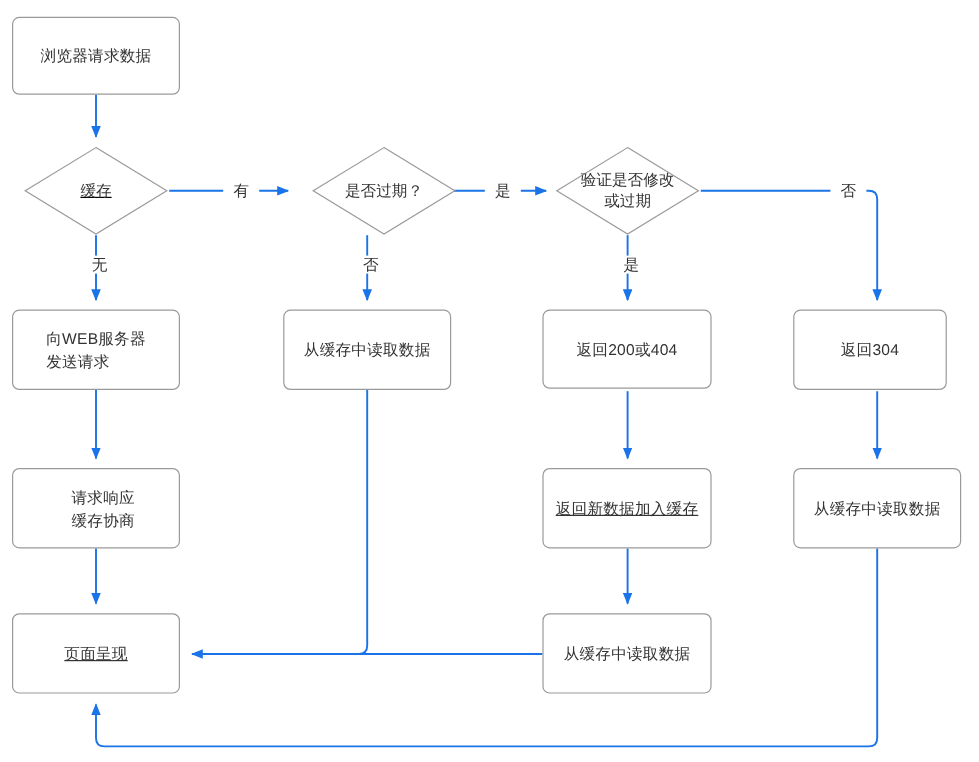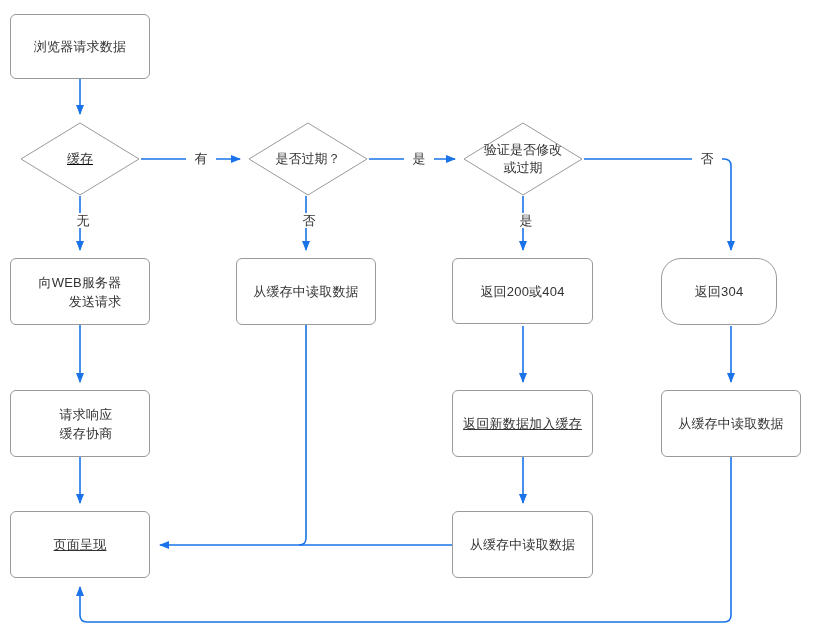--- a/index.html
+++ b/index.html
@@ -27,21 +27,21 @@
   }
   .node-box {
     position: absolute;
     box-sizing: border-box;
     border: 1px solid #9a9a9a;
     border-radius: 6px;
     background: #ffffff;
     display: flex;
     align-items: center;
     justify-content: center;
-    text-align: right;
+    text-align: left;
     color: #333333;
     font-size: 13px;
     line-height: 19px;
     letter-spacing: 0.2px;
     white-space: pre-line;
   }
   .node-diamond {
     position: absolute;
     display: flex;
     align-items: center;
@@ -121,21 +121,21 @@
     <span>浏览器请求数据</span>
   </div>
 
   <div class="node-diamond" style="left:20px; top:122px; width:120px; height:74px;text-decoration:underline;">
     <svg width="120" height="74" viewBox="0 0 120 74">
       <polygon points="60,1 119,37 60,73 1,37" fill="#ffffff" stroke="#9a9a9a" stroke-width="1"></polygon>
     </svg>
     <span class="dlabel">缓存</span>
   </div>
 
-  <div class="node-diamond" style="left:248px; top:122px; width:120px; height:74px;">
+  <div class="node-diamond" style="left:260px; top:122px; width:120px; height:74px;">
     <svg width="120" height="74" viewBox="0 0 120 74">
       <polygon points="60,1 119,37 60,73 1,37" fill="#ffffff" stroke="#9a9a9a" stroke-width="1"></polygon>
     </svg>
     <span class="dlabel">是否过期？</span>
   </div>
 
   <div class="node-diamond" style="left:463px; top:122px; width:120px; height:74px;">
     <svg width="120" height="74" viewBox="0 0 120 74">
       <polygon points="60,1 119,37 60,73 1,37" fill="#ffffff" stroke="#9a9a9a" stroke-width="1"></polygon>
     </svg>
@@ -149,21 +149,21 @@
   </div>
 
   <div class="node-box" style="left:236px; top:258px; width:140px; height:67px;">
     <span>从缓存中读取数据</span>
   </div>
 
   <div class="node-box" style="left:452px; top:258px; width:141px; height:66px;">
     <span>返回200或404</span>
   </div>
 
-  <div class="node-box" style="left:661px; top:258px; width:116px; height:67px;border-radius:20px;">
+  <div class="node-box" style="left:661px; top:258px; width:128px; height:67px;">
     <span>返回304</span>
   </div>
 
   <div class="node-box" style="left:10px; top:390px; width:140px; height:67px;padding-left:12px;">
     <span>请求响应
 缓存协商</span>
   </div>
 
   <div class="node-box" style="left:452px; top:390px; width:141px; height:67px;text-decoration:underline;">
     <span>返回新数据加入缓存</span>

